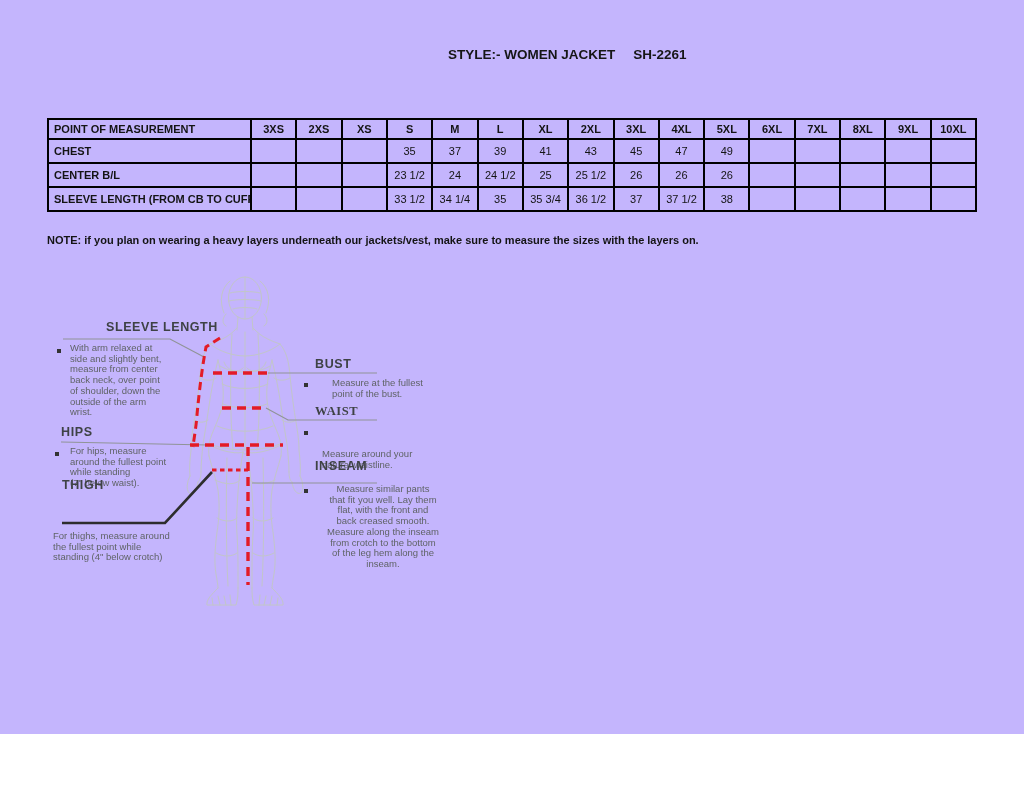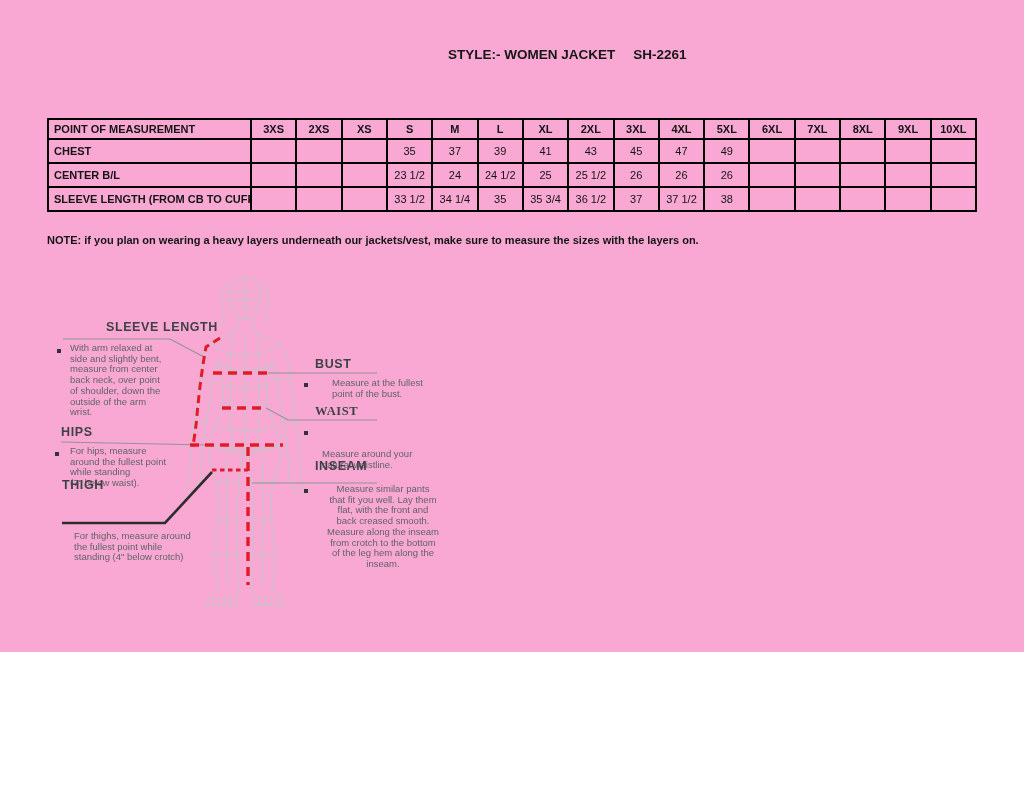--- a/index.html
+++ b/index.html
@@ -1,16 +1,16 @@
 <!DOCTYPE html>
 <html><head>
 <meta charset="utf-8">
 <style>
   html,body{margin:0;padding:0;background:#ffffff;}
-  .page{position:relative;width:1024px;height:652px;background:#f9a8d4;overflow:hidden;
+  .page{position:relative;width:1024px;height:734px;background:#c4b5fd;overflow:hidden;
         font-family:"Liberation Sans", sans-serif;}
   .doc-title{position:absolute;left:448px;top:47px;font-size:13.5px;font-weight:bold;color:#161616;white-space:nowrap;}
   .doc-title .code{margin-left:18px;}
   table.size-chart{position:absolute;left:47px;top:118px;width:930px;border-collapse:collapse;
         table-layout:fixed;font-size:11px;color:#141414;}
   table.size-chart th,table.size-chart td{border:2px solid #000;padding:0;text-align:center;
         vertical-align:middle;overflow:hidden;white-space:nowrap;font-weight:normal;}
   table.size-chart thead th{height:18px;font-weight:bold;border-radius:7px;}
   table.size-chart tbody td{height:22px;}
   table.size-chart th.rowhead,table.size-chart td.rowlabel{width:196px;text-align:left;
@@ -200,21 +200,21 @@
 wrist.</div>
 
   <div class="guide-heading" style="left:61px;top:425px;text-align:right;">HIPS</div>
   <div class="bullet" style="left:55px;top:452px;"></div>
   <div class="guide-text" style="left:70px;top:446px;">For hips, measure
 around the fullest point
 while standing
 (7" below waist).</div>
 
   <div class="guide-heading" style="left:62px;top:478px;">THIGH</div>
-  <div class="guide-text" style="left:74px;top:531px;">For thighs, measure around
+  <div class="guide-text" style="left:53px;top:531px;">For thighs, measure around
 the fullest point while
 standing (4" below crotch)</div>
 
   <div class="guide-heading" style="left:315px;top:357px;">BUST</div>
   <div class="bullet" style="left:304px;top:383px;"></div>
   <div class="guide-text" style="left:332px;top:378px;">Measure at the fullest
 point of the bust.</div>
 
   <div class="guide-heading" style="left:315px;top:404px;font-family:Liberation Serif, serif;">WAIST</div>
   <div class="bullet" style="left:304px;top:431px;"></div>

